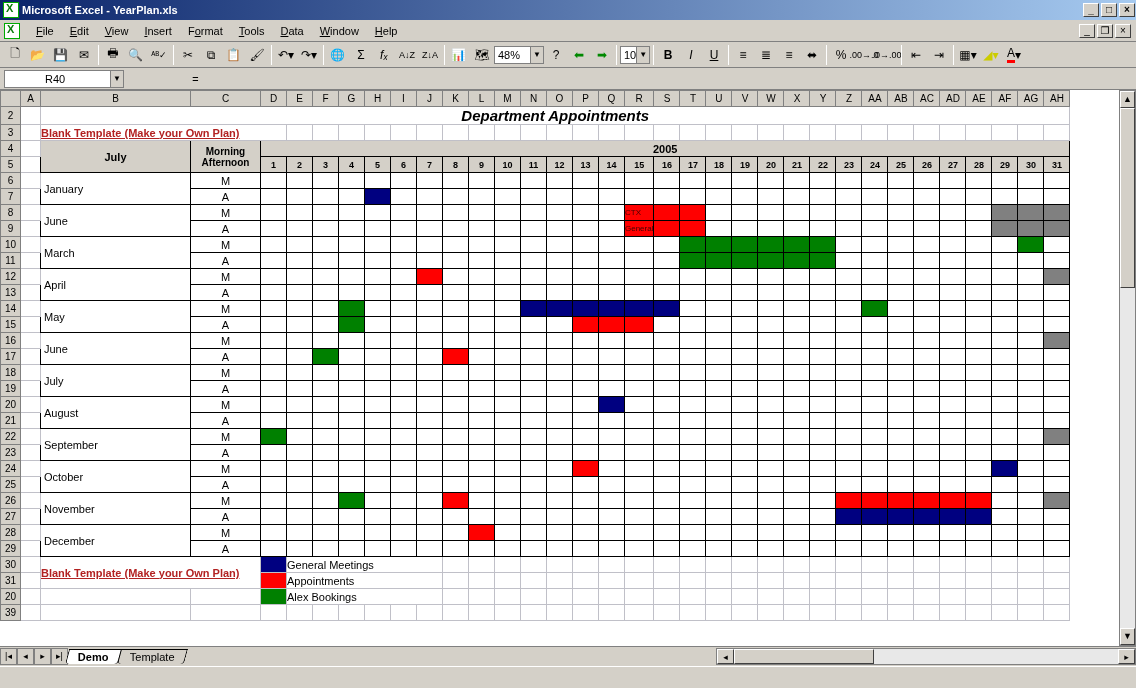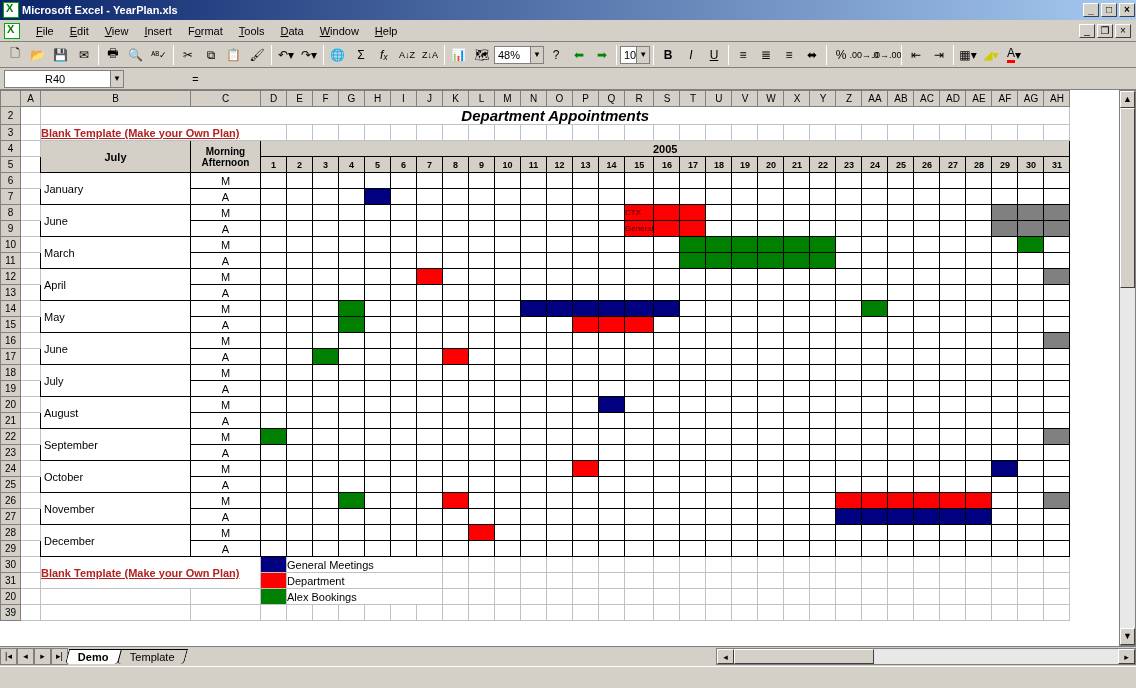--- a/index.html
+++ b/index.html
@@ -1187,21 +1187,21 @@
           <td class=""></td>
           <td class=""></td>
           <td class=""></td>
           <td class=""></td>
           <td class=""></td>
         </tr>
         <tr>
           <th class="rowh">31</th>
           <td></td>
           <td style="background:#ff0000"></td>
-          <td colspan="6">Department</td>
+          <td colspan="6">Appointments</td>
           <td class=""></td>
           <td class=""></td>
           <td class=""></td>
           <td class=""></td>
           <td class=""></td>
           <td class=""></td>
           <td class=""></td>
           <td class=""></td>
           <td class=""></td>
           <td class=""></td>

